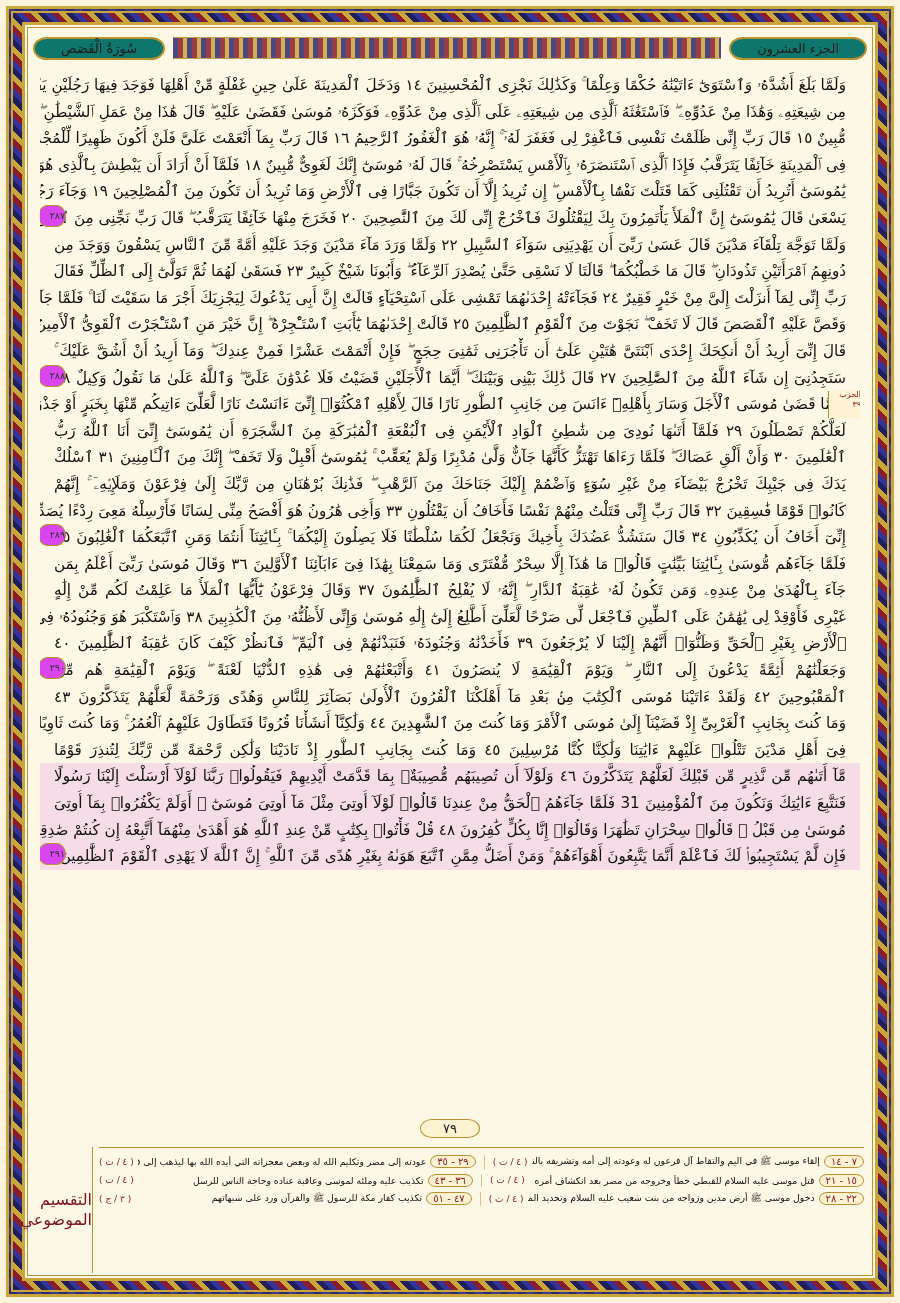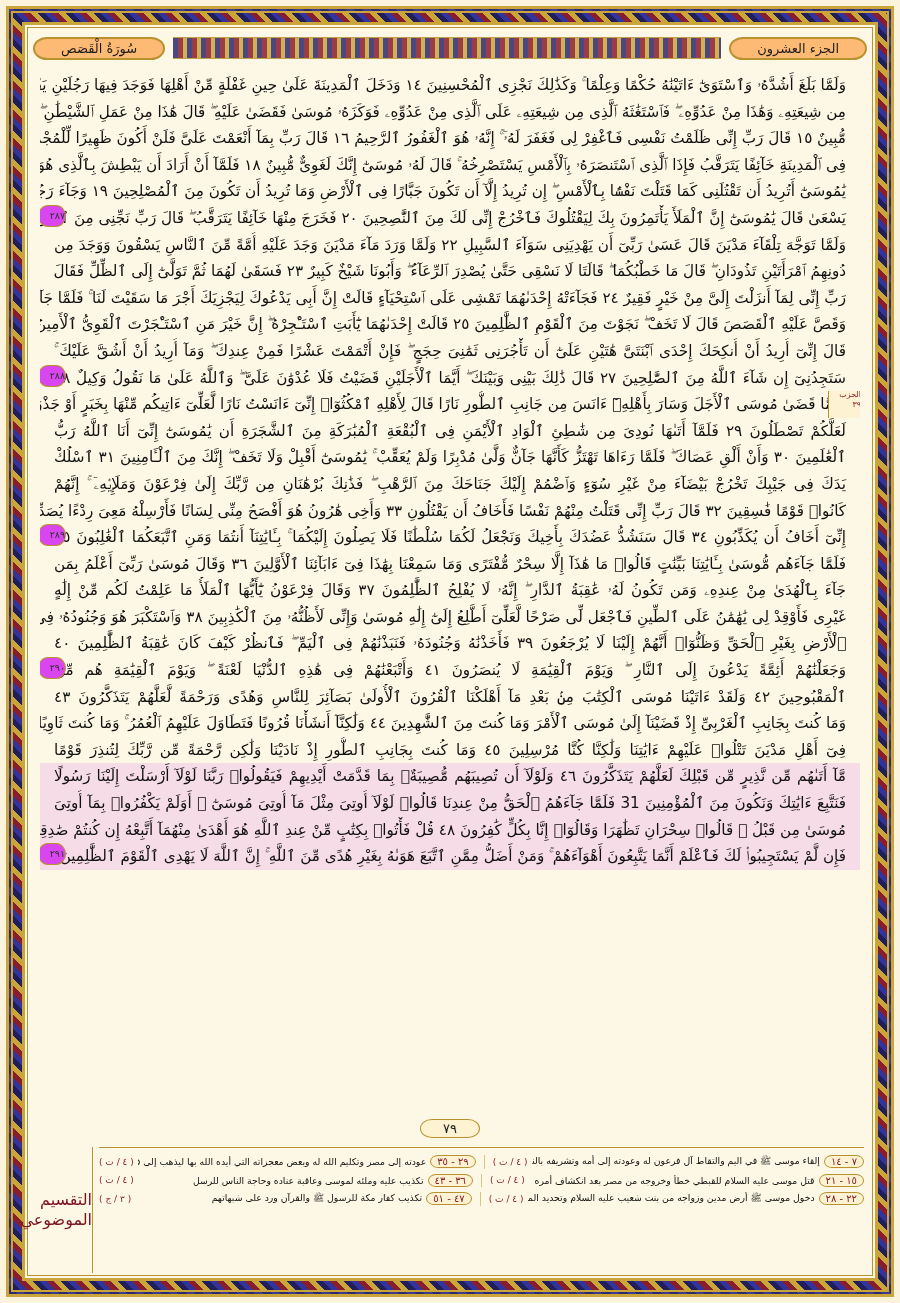--- a/index.html
+++ b/index.html
@@ -43,21 +43,21 @@
     box-sizing:border-box;
   }
   
   .header{
     position:absolute;left:33px;right:33px;top:33px;height:30px;
     display:flex;align-items:center;justify-content:space-between;
     direction:rtl;
   }
   .hdr-cartouche{
     border:2px solid #b9922f;
-    background:#fdba74;
+    background:#0f766e;
     border-radius:14px/50%;
     padding:2px 26px;
     font-size:13px;color:#1d1d1d;
     font-family:"DejaVu Sans", sans-serif;
     white-space:nowrap;
   }
   .hdr-mid{
     flex:1;margin:0 8px;height:20px;
     background:repeating-linear-gradient(90deg,#2b2a6e 0 5px,#8a1d2b 5px 10px,#caa53a 10px 14px);
     border-top:1px solid #b9922f;border-bottom:1px solid #b9922f;

